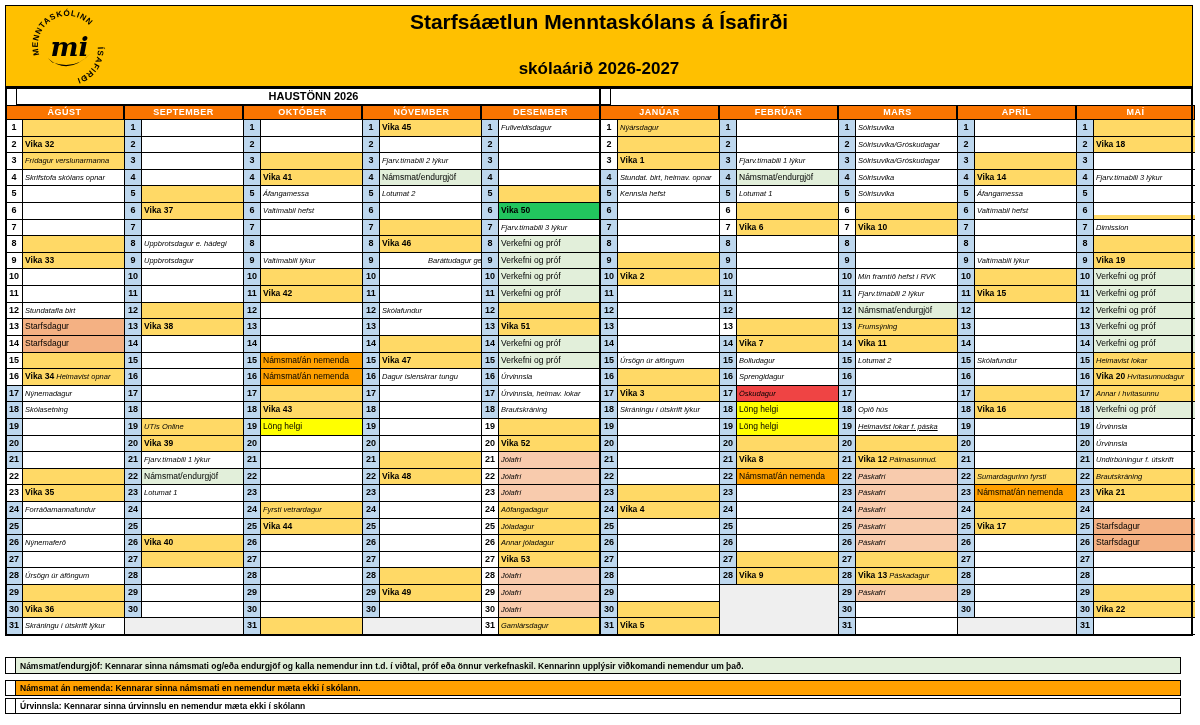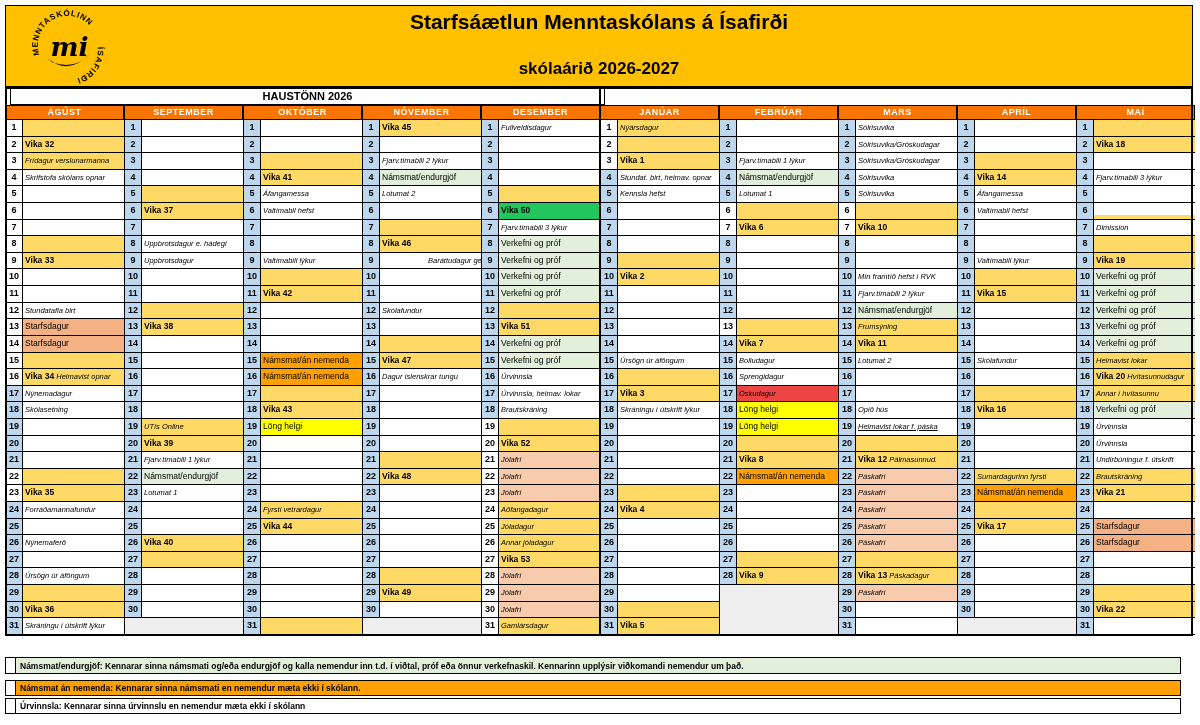--- a/index.html
+++ b/index.html
@@ -46,21 +46,21 @@
       <text font-size="10.5" font-weight="bold" letter-spacing="1" fill="#000" font-family="Liberation Sans, sans-serif">
         <textPath href="#arcB" startOffset="0">ÍSAFIRÐI</textPath>
       </text>
       <text x="52" y="62" font-size="34" font-style="italic" font-weight="bold" text-anchor="middle" font-family="DejaVu Serif, serif" fill="#000">mi</text>
       <path d="M24,64 Q50,88 79,58 Q60,80 30,70 Z" fill="#000"></path>
     </svg>
     <div class="title">Starfsáætlun Menntaskólans á Ísafirði</div>
     <div class="subtitle">skólaárið 2026-2027</div>
   </div>
 
-  <div class="term" style="left:10px;">HAUSTÖNN 2026</div>
+  <div class="term" style="left:16px;">HAUSTÖNN 2026</div>
 
   <div id="monthHeaders">
       <div class="mhead" style="left: 5px;">ÁGÚST</div>
       <div class="mhead" style="left: 124px;">SEPTEMBER</div>
       <div class="mhead" style="left: 243px;">OKTÓBER</div>
       <div class="mhead" style="left: 362px;">NÓVEMBER</div>
       <div class="mhead" style="left: 481px;">DESEMBER</div>
       <div class="mhead" style="left: 600px;">JANÚAR</div>
       <div class="mhead" style="left: 719px;">FEBRÚAR</div>
       <div class="mhead" style="left: 838px;">MARS</div>

